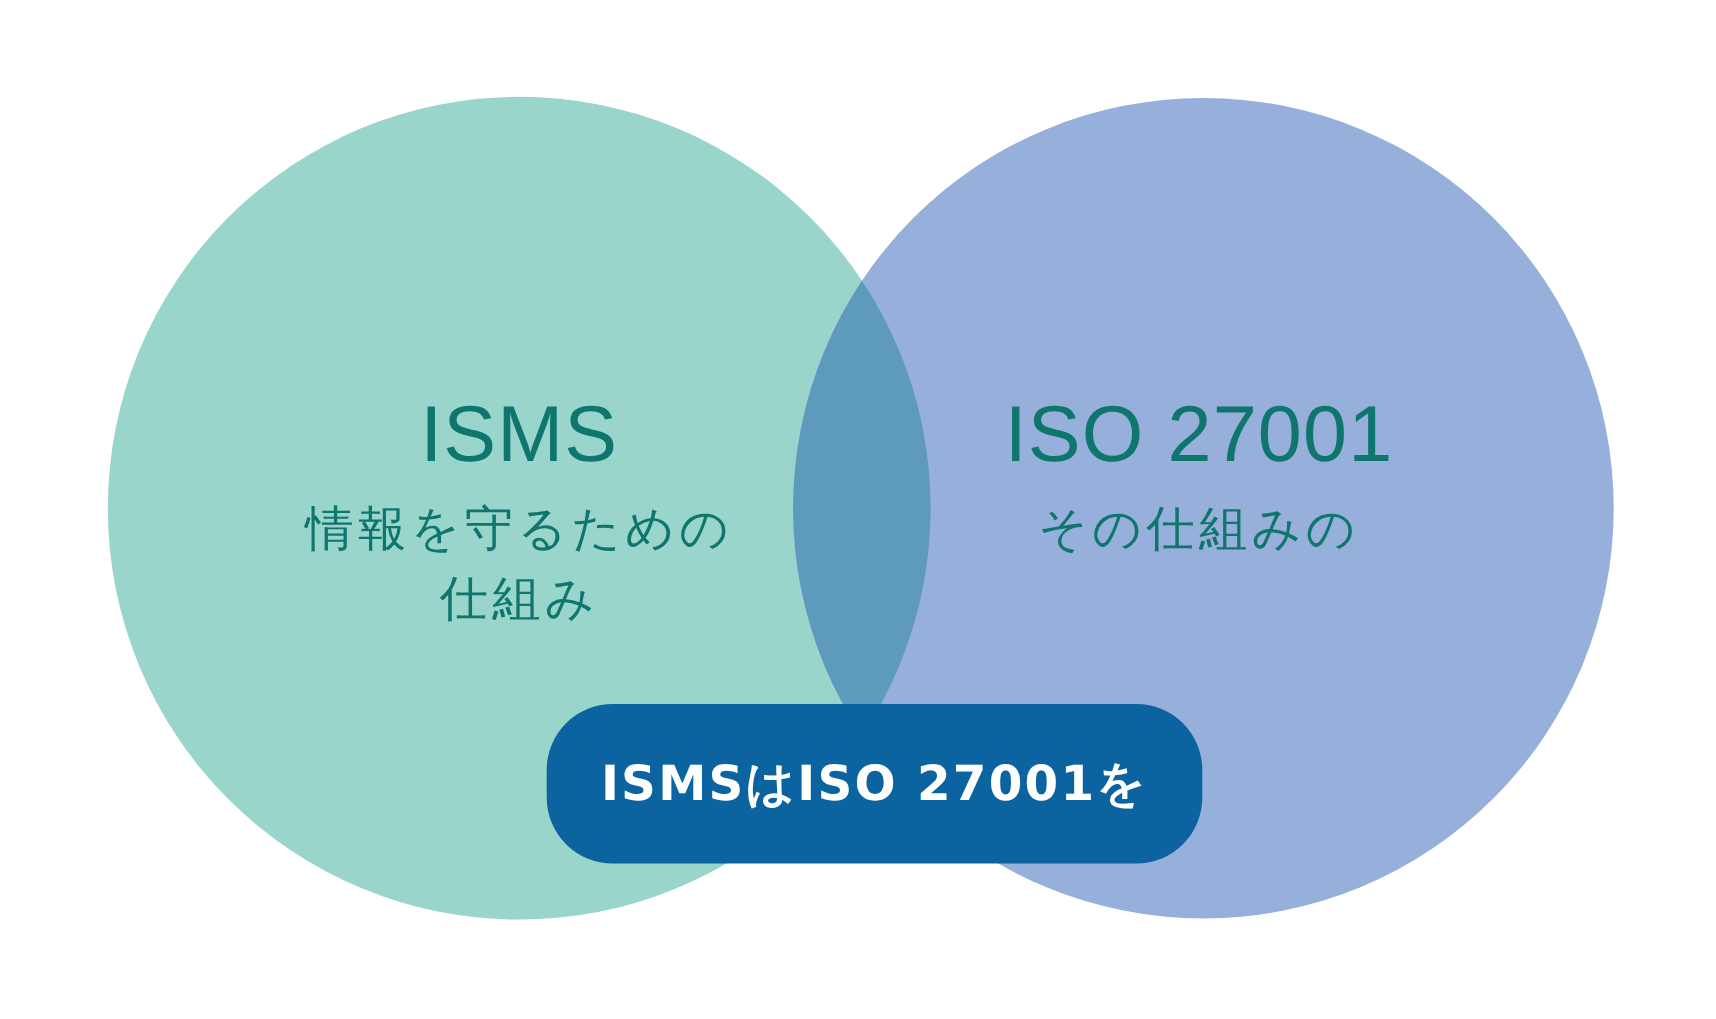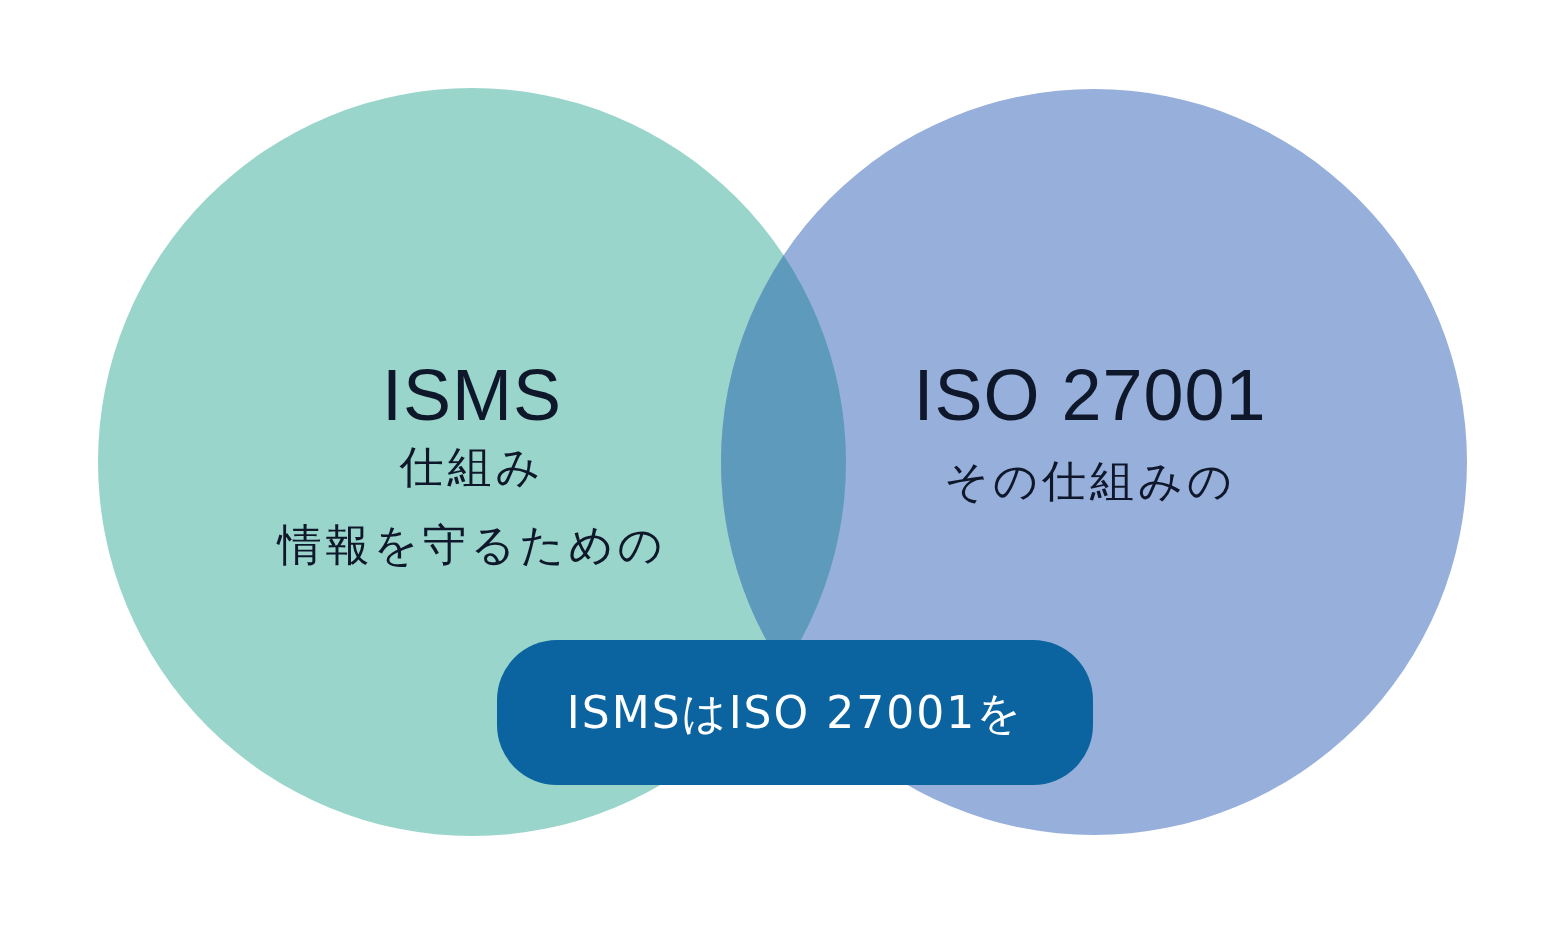--- a/index.html
+++ b/index.html
@@ -1,19 +1,19 @@
 <!DOCTYPE html>
 <html><head>
   <meta charset="utf-8">
   <style>
     html, body { margin: 0; padding: 0; background: #ffffff; }
     body { width: 1560px; height: 926px; position: relative; overflow: hidden;
            font-family: "Liberation Sans", "DejaVu Sans", sans-serif; }
     svg.venn { position: absolute; left: 0; top: 0; }
-    .label { position: absolute; text-align: center; color: #0f172a; }
+    .label { position: absolute; text-align: center; color: #0f766e; }
     .title { font-size: 72px; line-height: 80px; letter-spacing: 1px; }
     .sub { font-size: 44px; line-height: 64px; font-family: "DejaVu Sans", sans-serif; letter-spacing: 4px; }
     .pill { position: absolute; left: 497px; top: 640px; width: 596px; height: 145px;
             border-radius: 60px; display: flex; flex-direction: column; align-items: center;
             justify-content: center; color: #ffffff; }
     .pill-line { font-size: 44px; line-height: 62px; font-family: "DejaVu Sans", sans-serif; letter-spacing: 2px; }
   </style>
 </head>
 <body>
 
@@ -23,24 +23,24 @@
       <circle cx="472" cy="462" r="374"></circle>
     </clipPath>
   </defs>
   <circle cx="472" cy="462" r="374" fill="#99D5CB"></circle>
   <circle cx="1094" cy="462" r="373" fill="#97AFDB"></circle>
   <circle cx="1094" cy="462" r="373" fill="#5E9ABC" clip-path="url(#clipLeft)"></circle>
 </svg>
 
 <div class="label" style="left:222px; top:355px; width:500px;">
   <div class="title">ISMS</div>
+  <div class="sub" style="margin-top:14px;">情報を守るための</div>
   <div class="sub">仕組み</div>
-  <div class="sub" style="margin-top:14px;">情報を守るための</div>
 </div>
 
 <div class="label" style="left:840px; top:355px; width:500px;text-align:center;">
   <div class="title">ISO 27001</div>
   <div class="sub" style="margin-top:14px;">その仕組みの</div>
 </div>
 
-<div class="pill" style="background:#0B64A0;">
+<div class="pill" style="background:#0B64A0;font-weight:bold;">
   <div class="pill-line">ISMSはISO 27001を</div>
 </div>
 
 </body></html>

